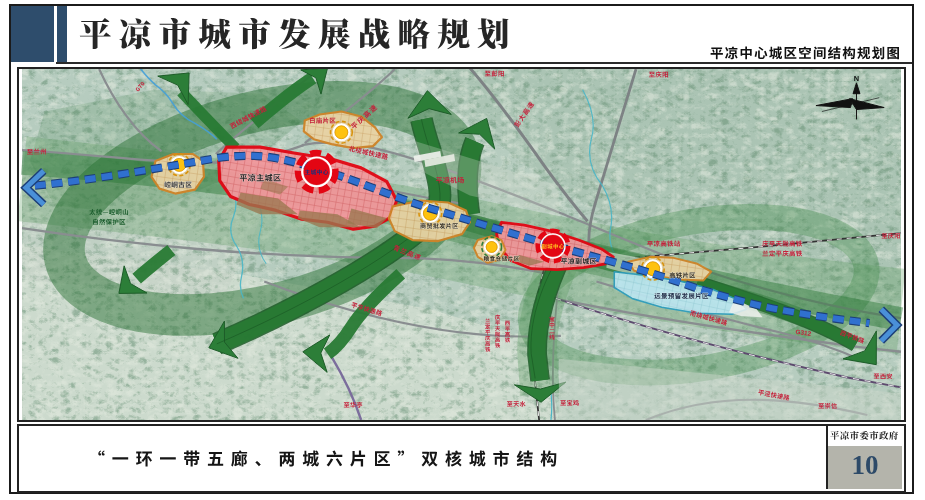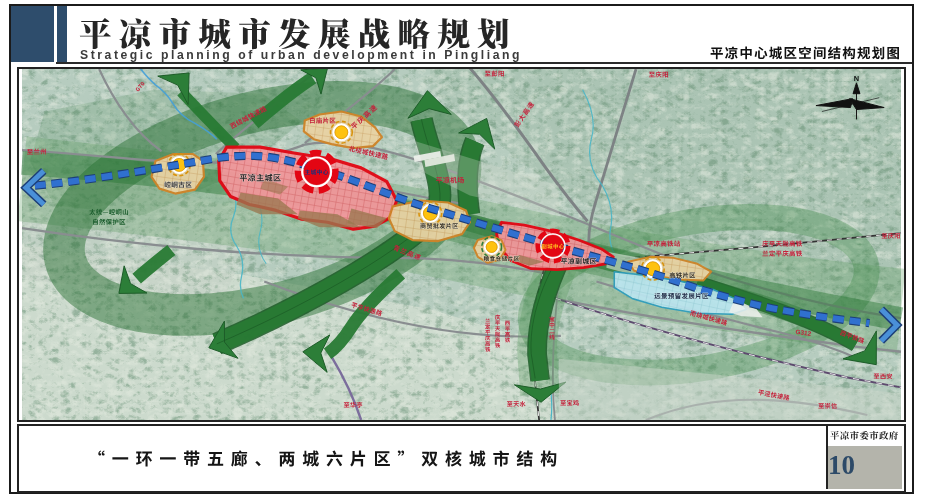--- a/index.html
+++ b/index.html
@@ -13,21 +13,20 @@
 <div class="abs" style="left:11px;top:6px;width:43px;height:56px;background:#2e4d6c;"></div>
 
 <div class="abs" style="left:57px;top:6px;width:10px;height:56px;background:#2e4d6c;"></div>
 
 <svg class="abs" style="left:79px;top:12.5px" width="450" height="40" viewBox="0 -33 450 40">
       <g transform="translate(0.0,0.0)">
         <path d="M5.0 -22.3 4.7 -22.2C5.8 -19.6 6.6 -16.5 6.6 -13.5C10.9 -9.4 15.6 -18.1 5.0 -22.3ZM23.2 -22.5C22.4 -18.9 21.2 -14.7 20.2 -12.1L20.5 -11.9C23.1 -13.8 25.7 -16.6 27.9 -19.7C28.6 -19.6 29.1 -19.9 29.2 -20.3ZM2.1 -24.9 2.4 -24.0H13.7V-10.3H0.8L1.1 -9.4H13.7V3.1H14.6C17.1 3.1 18.5 2.0 18.5 1.8V-9.4H30.8C31.3 -9.4 31.7 -9.5 31.8 -9.9C30.0 -11.3 27.1 -13.5 27.1 -13.5L24.5 -10.3H18.5V-24.0H29.5C30.0 -24.0 30.4 -24.2 30.5 -24.5C28.7 -26.0 25.8 -28.0 25.8 -28.0L23.2 -24.9Z M63.1 -8.2 62.8 -8.0C64.5 -5.9 66.1 -3.0 66.7 -0.2C71.2 3.0 74.8 -5.9 63.1 -8.2ZM56.6 -27.7 56.4 -27.5C57.2 -26.4 57.9 -24.7 57.9 -23.1C61.7 -19.9 66.3 -27.2 56.6 -27.7ZM67.3 -25.6 64.8 -22.3H49.4L49.6 -21.4H70.8C71.3 -21.4 71.7 -21.5 71.8 -21.9C70.1 -23.4 67.3 -25.6 67.3 -25.6ZM41.6 -26.4 41.3 -26.2C42.6 -24.5 43.7 -22.1 44.0 -19.8C48.1 -16.6 52.2 -24.8 41.6 -26.4ZM42.0 -7.0C41.7 -7.0 40.5 -7.0 40.5 -7.0V-6.5C41.2 -6.4 41.8 -6.2 42.2 -5.9C43.0 -5.4 43.1 -2.3 42.4 0.9C42.8 2.1 43.8 2.5 44.6 2.5C46.6 2.5 48.0 1.4 48.1 -0.4C48.2 -3.2 46.6 -4.0 46.5 -5.9C46.4 -6.6 46.7 -7.9 46.9 -8.9C47.2 -10.5 48.9 -16.6 49.9 -19.9L49.4 -20.0C43.9 -8.8 43.9 -8.8 43.1 -7.6C42.7 -7.0 42.6 -7.0 42.0 -7.0ZM57.9 -6.9 52.4 -9.0H52.5C54.8 -9.0 56.1 -9.7 56.1 -9.9V-10.7H57.9ZM51.7 -20.1V-9.0H52.3C51.5 -5.2 49.8 -1.7 48.0 0.6L48.3 0.8C51.7 -0.5 54.7 -2.6 56.9 -6.2C57.3 -6.1 57.7 -6.2 57.9 -6.5V-1.9C57.9 -1.6 57.8 -1.4 57.3 -1.4C56.7 -1.4 53.7 -1.6 53.7 -1.6V-1.2C55.3 -0.9 56.0 -0.4 56.4 0.2C56.8 0.8 57.0 1.8 57.0 3.2C61.7 2.8 62.4 1.0 62.4 -1.8V-10.7H64.0V-9.2H64.9C67.3 -9.2 68.7 -9.9 68.7 -10.1V-17.1C69.4 -17.3 69.7 -17.5 69.9 -17.8L66.0 -20.7L63.9 -18.3H56.4ZM56.1 -11.6V-17.4H64.0V-11.6Z M91.9 -27.9 91.7 -27.7C92.7 -26.5 93.8 -24.7 94.2 -22.9C98.8 -20.1 102.6 -28.5 91.9 -27.9ZM106.8 -25.5 104.3 -22.2H80.5L80.7 -21.3H93.4V-17.0H89.3L84.3 -18.9V-1.5H85.0C87.0 -1.5 89.1 -2.5 89.1 -3.0V-16.1H93.4V3.2H94.3C96.9 3.2 98.3 2.2 98.4 1.9V-16.1H102.6V-6.6C102.6 -6.2 102.4 -6.0 102.0 -6.0C101.2 -6.0 98.8 -6.2 98.8 -6.2V-5.8C100.3 -5.5 100.8 -5.0 101.2 -4.3C101.6 -3.6 101.8 -2.6 101.8 -1.1C106.7 -1.5 107.4 -3.2 107.4 -6.1V-15.3C108.0 -15.5 108.4 -15.8 108.7 -16.0L104.3 -19.3L102.3 -17.0H98.4V-21.3H110.5C111.0 -21.3 111.4 -21.4 111.5 -21.8C109.7 -23.3 106.8 -25.5 106.8 -25.5Z M134.5 -14.0H136.4C136.3 -8.9 136.1 -6.6 135.7 -6.0C135.6 -5.9 135.4 -5.9 135.2 -5.9L133.5 -5.9C134.4 -8.7 134.5 -11.5 134.5 -13.9ZM134.5 -14.9V-19.8H140.6C140.7 -17.9 140.8 -16.2 140.9 -14.4L138.1 -16.8L136.1 -14.9ZM146.3 -17.0C146.0 -15.5 145.6 -14.1 145.2 -12.8C144.8 -15.0 144.7 -17.4 144.7 -19.8H150.3C150.8 -19.8 151.1 -20.0 151.2 -20.3C150.5 -20.9 149.7 -21.6 149.0 -22.1C151.1 -22.8 151.6 -26.4 145.7 -26.3C145.8 -26.5 145.9 -26.6 145.9 -26.8L140.5 -27.3C140.5 -25.1 140.5 -22.8 140.6 -20.7H135.2L130.3 -22.4V-19.8L128.7 -21.5L127.5 -19.3V-25.8C128.4 -26.0 128.6 -26.3 128.7 -26.7L123.1 -27.2V-18.6H120.3L120.6 -17.6H123.1V-8.0L119.8 -7.2L122.0 -2.0C122.4 -2.1 122.8 -2.5 122.9 -3.0C126.1 -5.3 128.4 -7.2 130.1 -8.7C129.6 -4.7 128.5 -0.7 125.5 2.7L125.8 2.9C130.0 0.7 132.2 -2.3 133.3 -5.5C134.1 -5.2 134.6 -4.7 134.9 -4.3C135.2 -3.8 135.3 -2.9 135.3 -2.0C136.6 -2.1 137.7 -2.3 138.5 -2.9C139.9 -4.1 140.2 -6.9 140.3 -13.3C140.6 -13.4 140.8 -13.5 141.0 -13.6C141.3 -11.1 141.8 -8.6 142.4 -6.3C140.4 -2.8 137.8 -0.1 134.5 2.2L134.7 2.7C138.3 1.2 141.2 -0.7 143.5 -3.2C144.0 -2.0 144.6 -0.9 145.2 0.2C146.2 1.8 148.8 3.8 150.9 2.5C151.6 2.0 151.4 0.6 150.5 -1.8L151.2 -7.6L150.9 -7.7C150.3 -6.3 149.6 -4.6 149.1 -3.8C148.7 -3.2 148.6 -3.2 148.2 -3.8C147.5 -4.8 147.0 -5.9 146.5 -7.2C147.8 -9.4 148.9 -11.9 149.9 -14.8C150.8 -14.7 151.1 -14.9 151.2 -15.3ZM146.8 -22.5 145.5 -20.7H144.7C144.7 -22.4 144.7 -24.2 144.7 -25.9L145.1 -26.0C145.8 -25.1 146.5 -23.7 146.8 -22.5ZM127.5 -17.6H130.3V-13.9C130.3 -12.6 130.3 -11.2 130.2 -9.9L127.5 -9.1Z M171.5 -27.9 171.3 -27.7C172.3 -26.5 173.4 -24.7 173.8 -22.9C178.4 -20.1 182.2 -28.5 171.5 -27.9ZM186.4 -25.5 183.9 -22.2H160.1L160.3 -21.3H173.0V-17.0H168.9L163.9 -18.9V-1.5H164.6C166.6 -1.5 168.7 -2.5 168.7 -3.0V-16.1H173.0V3.2H173.9C176.5 3.2 177.9 2.2 178.0 1.9V-16.1H182.2V-6.6C182.2 -6.2 182.0 -6.0 181.6 -6.0C180.8 -6.0 178.4 -6.2 178.4 -6.2V-5.8C179.9 -5.5 180.4 -5.0 180.8 -4.3C181.2 -3.6 181.4 -2.6 181.4 -1.1C186.3 -1.5 187.0 -3.2 187.0 -6.1V-15.3C187.6 -15.5 188.0 -15.8 188.3 -16.0L183.9 -19.3L181.9 -17.0H178.0V-21.3H190.1C190.6 -21.3 191.0 -21.4 191.1 -21.8C189.3 -23.3 186.4 -25.5 186.4 -25.5Z M218.8 -26.8 218.5 -26.6C219.5 -25.0 220.5 -22.8 220.8 -20.6C224.9 -17.4 229.1 -25.2 218.8 -26.8ZM226.4 -21.7 224.0 -18.6H215.0C215.6 -20.9 216.1 -23.4 216.5 -25.9C217.3 -25.9 217.6 -26.3 217.7 -26.8L211.3 -27.7C211.1 -24.8 210.7 -21.7 210.1 -18.6H207.2C207.8 -20.3 208.6 -22.9 209.1 -24.5C210.0 -24.4 210.4 -24.8 210.5 -25.2L204.6 -26.7C204.3 -25.2 203.2 -21.3 202.3 -19.0C201.9 -18.8 201.5 -18.5 201.2 -18.2L205.5 -15.7L207.1 -17.6H209.9C208.4 -10.9 205.5 -4.2 199.8 0.8L200.1 1.1C205.7 -1.7 209.4 -5.7 211.9 -10.4C212.6 -8.3 213.6 -6.2 215.1 -4.2C211.9 -1.2 207.6 1.1 202.5 2.7L202.7 3.1C208.8 2.3 213.6 0.6 217.5 -1.8C219.6 0.1 222.6 1.7 226.5 3.0C226.8 0.3 228.2 -1.0 230.8 -1.5L230.8 -1.9C226.8 -2.6 223.6 -3.5 220.9 -4.5C223.2 -6.6 225.0 -9.1 226.3 -12.0C227.2 -12.0 227.5 -12.2 227.8 -12.5L223.6 -16.4L220.9 -13.9H213.5C214.0 -15.1 214.4 -16.4 214.8 -17.6H229.9C230.4 -17.6 230.8 -17.8 230.8 -18.2C229.2 -19.6 226.4 -21.7 226.4 -21.7ZM213.2 -13.0H221.1C220.2 -10.6 218.9 -8.4 217.2 -6.4C214.9 -7.9 213.3 -9.5 212.4 -11.3Z M248.3 -20.4V-24.6H263.5V-20.4ZM256.4 -18.4 251.1 -18.9V-14.9H248.3L248.3 -16.7V-19.5H263.5V-18.3L258.7 -18.7V-14.9H255.5V-17.7C256.2 -17.8 256.4 -18.1 256.4 -18.4ZM265.6 -17.6 263.6 -14.9H263.1V-17.6C263.7 -17.6 264.0 -17.9 264.0 -18.2H264.3C265.7 -18.2 268.0 -18.9 268.1 -19.1V-23.8C268.7 -24.0 269.2 -24.3 269.4 -24.5L265.2 -27.7L263.2 -25.5H249.0L243.5 -27.3V-16.7C243.5 -10.2 243.2 -2.9 239.5 2.8L239.7 3.0C244.7 -0.1 246.8 -4.4 247.6 -8.7H249.6V-3.3C249.6 -2.7 249.4 -2.3 248.1 -1.6L250.6 3.3C250.8 3.2 251.1 3.1 251.3 2.8C254.4 0.5 256.9 -1.7 258.1 -2.9L258.0 -3.2L254.0 -2.2V-8.7H256.8C258.4 -1.8 261.8 1.1 267.2 3.2C267.7 0.9 269.0 -0.6 270.8 -1.1L270.8 -1.5C267.8 -1.9 264.7 -2.6 262.3 -3.8C264.1 -4.3 265.9 -4.8 267.3 -5.2C268.0 -5.1 268.3 -5.2 268.5 -5.5L264.3 -8.7H269.7C270.2 -8.7 270.6 -8.8 270.7 -9.2C269.2 -10.6 266.6 -12.7 266.6 -12.7L264.3 -9.6H263.1V-14.0H268.2C268.7 -14.0 269.1 -14.1 269.2 -14.5C267.8 -15.8 265.6 -17.6 265.6 -17.6ZM247.8 -9.6C248.1 -11.1 248.2 -12.5 248.3 -14.0H251.1V-9.6ZM260.8 -4.7C259.4 -5.7 258.2 -7.0 257.4 -8.7H263.7C263.0 -7.6 261.9 -6.0 260.8 -4.7ZM258.7 -9.6H255.5V-14.0H258.7Z M291.4 -27.3 285.7 -27.8V-12.6L281.1 -14.3V1.9H281.9C284.2 1.9 285.5 0.9 285.5 0.6V-1.5H290.1V0.5H290.9C292.4 0.5 294.5 -0.5 294.5 -0.8V-11.1C295.0 -11.2 295.4 -11.5 295.5 -11.7L291.7 -14.6L290.2 -13.0V-19.2H295.2C295.7 -19.2 296.0 -19.4 296.1 -19.7L296.3 -16.9L292.1 -16.5L292.5 -15.6L296.4 -16.0C296.9 -12.1 297.7 -8.5 299.3 -5.2C297.4 -2.3 294.9 0.4 291.9 2.5L292.2 2.8C295.6 1.5 298.5 -0.4 300.9 -2.5C301.7 -1.3 302.6 -0.3 303.6 0.7C305.1 2.2 308.2 3.8 310.2 2.1C310.8 1.5 310.6 0.2 309.4 -2.2L310.3 -8.0L310.0 -8.1C309.2 -6.6 308.2 -4.8 307.6 -3.9C307.2 -3.4 307.0 -3.4 306.5 -3.8C305.7 -4.5 305.0 -5.3 304.4 -6.1C306.3 -8.4 307.7 -10.7 308.8 -13.0C309.6 -13.0 309.9 -13.3 310.1 -13.6L304.2 -15.9C303.7 -14.2 303.1 -12.3 302.2 -10.5C301.6 -12.3 301.2 -14.4 301.0 -16.5L308.8 -17.3C309.3 -17.4 309.6 -17.6 309.7 -18.0C308.5 -18.8 306.9 -19.8 306.0 -20.3C308.2 -21.1 308.7 -25.3 301.6 -26.2L301.4 -26.0C302.2 -24.6 303.1 -22.7 303.3 -20.8C303.9 -20.4 304.4 -20.2 304.9 -20.2L303.3 -17.7L300.9 -17.4C300.6 -20.2 300.6 -23.1 300.7 -26.1C301.5 -26.3 301.8 -26.7 301.9 -27.1L295.9 -27.7C295.9 -25.0 295.9 -22.3 296.1 -19.8C294.9 -21.2 292.8 -23.3 292.8 -23.3L290.9 -20.2H290.2V-26.4C291.1 -26.5 291.3 -26.8 291.4 -27.3ZM285.5 -2.4V-11.6H290.1V-2.4Z M337.1 -27.8C336.2 -23.6 334.4 -19.6 332.4 -16.7V-23.4C333.0 -23.5 333.4 -23.8 333.6 -24.0L330.3 -26.7L328.6 -24.8H324.0L320.4 -26.4V-0.6H321.0C322.6 -0.6 323.9 -1.4 323.9 -1.9V-3.4H328.9V-1.5H329.5C330.8 -1.5 332.4 -2.3 332.4 -2.5V-8.7L334.2 -9.4V3.1H334.9C337.0 3.1 338.2 2.4 338.2 2.1V0.3H343.1V2.8H343.8C346.0 2.8 347.3 2.1 347.3 1.9V-7.5C348.0 -7.7 348.3 -7.9 348.6 -8.2L347.0 -9.3L347.8 -9.0C348.0 -11.2 348.9 -12.5 350.7 -13.2L350.8 -13.6C348.0 -14.1 345.5 -14.9 343.5 -16.0C345.1 -17.7 346.4 -19.7 347.4 -21.8C348.2 -21.9 348.5 -22.0 348.7 -22.3L345.1 -25.5L342.8 -23.4H340.1C340.4 -24.0 340.8 -24.6 341.1 -25.3C341.9 -25.3 342.3 -25.5 342.5 -26.0ZM338.2 -0.6V-7.8H343.1V-0.6ZM328.9 -23.9V-14.8H327.8V-23.9ZM324.9 -23.9V-14.8H323.9V-23.9ZM323.9 -13.9H324.9V-4.4H323.9ZM328.9 -13.9V-4.4H327.8V-13.9ZM332.4 -9.5V-15.8C334.3 -16.8 336.0 -18.1 337.4 -19.8C338.0 -18.4 338.6 -17.1 339.3 -15.9C337.4 -13.4 335.1 -11.2 332.4 -9.5ZM342.9 -22.5C342.4 -20.9 341.6 -19.3 340.6 -17.8C339.7 -18.6 338.8 -19.5 338.1 -20.6C338.6 -21.2 339.1 -21.8 339.5 -22.5ZM341.0 -13.6C342.0 -12.4 343.2 -11.4 344.6 -10.6L342.9 -8.7H338.6L335.4 -9.9C337.5 -11.0 339.4 -12.2 341.0 -13.6Z M377.3 -9.1V-24.4H383.6V-11.0L381.9 -11.1C382.3 -14.0 382.3 -17.2 382.4 -20.7C383.2 -20.8 383.5 -21.1 383.6 -21.6L378.3 -22.1C378.3 -10.9 378.9 -3.2 368.2 2.7L368.6 3.2C374.8 1.0 378.2 -1.8 380.1 -5.3V-1.1C380.1 1.3 380.5 2.0 383.3 2.0H385.4C389.3 2.0 390.6 0.9 390.6 -0.5C390.6 -1.2 390.4 -1.7 389.5 -2.0L389.4 -6.4H389.0C388.5 -4.5 388.1 -2.7 387.7 -2.2C387.6 -1.9 387.5 -1.8 387.1 -1.8C386.9 -1.8 386.4 -1.8 385.8 -1.8H384.3C383.6 -1.8 383.6 -1.9 383.6 -2.3V-7.8H384.3C385.8 -7.8 387.9 -8.7 387.9 -9.0V-24.0C388.4 -24.1 388.7 -24.3 388.8 -24.5L385.2 -27.3L383.3 -25.3H377.5L373.1 -27.1V-13.7C371.8 -14.9 369.9 -16.5 369.9 -16.5L368.0 -13.6H367.6C367.7 -14.6 367.7 -15.7 367.7 -16.7V-19.9H372.1C372.6 -19.9 372.9 -20.0 373.0 -20.4C371.8 -21.6 369.6 -23.4 369.6 -23.4L367.7 -20.8V-26.3C368.6 -26.4 368.8 -26.8 368.9 -27.2L363.3 -27.8V-20.8H359.3L359.6 -19.9H363.3V-16.7L363.2 -13.6H358.8L359.0 -12.7H363.2C362.9 -7.2 361.9 -1.7 358.7 2.6L358.9 2.8C363.6 0.1 365.9 -4.2 366.9 -9.0C368.1 -7.2 368.9 -4.9 368.8 -2.8C372.6 0.5 376.5 -7.3 367.2 -10.1C367.3 -11.0 367.4 -11.8 367.5 -12.7H372.6C372.8 -12.7 372.9 -12.7 373.1 -12.8V-7.7H373.7C375.5 -7.7 377.3 -8.6 377.3 -9.1Z M417.2 -25.1V-4.8H418.0C419.7 -4.8 421.5 -5.7 421.5 -6.0V-23.7C422.4 -23.8 422.7 -24.1 422.7 -24.6ZM423.6 -27.4V-2.5C423.6 -2.2 423.5 -2.0 423.0 -2.0C422.2 -2.0 418.6 -2.2 418.6 -2.2V-1.8C420.4 -1.5 421.1 -0.9 421.6 -0.2C422.2 0.5 422.4 1.6 422.5 3.1C427.6 2.6 428.3 0.9 428.3 -2.2V-25.9C429.1 -26.0 429.5 -26.3 429.5 -26.8ZM398.7 -17.5 399.0 -16.7 402.7 -17.1C403.2 -13.0 404.1 -9.1 405.7 -5.7C403.8 -2.7 401.4 -0.3 398.5 1.7L398.7 2.1C402.0 0.8 404.8 -0.9 407.1 -3.1C407.9 -1.8 408.9 -0.5 410.0 0.7C411.3 2.2 414.4 3.9 416.3 2.3C417.0 1.8 416.9 0.5 415.6 -1.9L416.5 -7.7L416.2 -7.8C415.5 -6.4 414.5 -4.5 413.9 -3.7C413.5 -3.1 413.2 -3.1 412.8 -3.6C411.8 -4.5 411.0 -5.6 410.3 -6.7C412.0 -9.0 413.4 -11.8 414.6 -15.1C415.5 -15.1 415.8 -15.3 416.0 -15.7L410.6 -17.7C410.0 -15.1 409.2 -12.9 408.4 -10.9C407.7 -12.9 407.3 -15.2 407.0 -17.6L415.9 -18.6C416.4 -18.7 416.7 -18.9 416.8 -19.2C415.3 -20.3 413.0 -21.7 412.7 -21.9C414.6 -23.0 414.4 -26.7 407.9 -26.4L407.7 -26.2C408.8 -25.3 410.0 -23.6 410.3 -22.0C411.2 -21.5 412.0 -21.6 412.6 -21.9L410.7 -18.9L406.9 -18.5C406.7 -21.0 406.6 -23.7 406.7 -26.3C407.6 -26.4 407.8 -26.8 407.9 -27.2L402.2 -27.8C402.2 -24.4 402.3 -21.1 402.6 -18.0Z" fill="#262626"></path>
       </g>
     </svg>
 
-<div class="abs" style="left:80px;top:48px;width:460px;font-family:'Liberation Sans',sans-serif;font-weight:bold;font-size:12.2px;letter-spacing:2.55px;color:#3b3b3b;white-space:nowrap;">Strategic planning of urban development in Pingliang</div>
 
 <div class="abs" style="left:56px;top:62px;width:856px;height:2px;background:#2b2b2b;"></div>
 
 <svg class="abs" style="left:710px;top:44.5px" width="200" height="18" viewBox="0 -13 200 18">
       <g transform="translate(0.0,0.0)">
         <path d="M2.1 -8.2C2.6 -7.2 3.0 -6.1 3.1 -5.3L4.7 -5.8C4.6 -6.6 4.1 -7.7 3.6 -8.6ZM9.8 -8.6C9.6 -7.7 9.1 -6.6 8.7 -5.8L10.1 -5.4C10.5 -6.1 11.1 -7.2 11.6 -8.2ZM0.6 -4.9V-3.3H5.9V1.2H7.6V-3.3H12.9V-4.9H7.6V-9.0H12.1V-10.6H1.3V-9.0H5.9V-4.9Z M20.9 -6.4H24.9V-5.1H20.9ZM19.7 -3.2C19.2 -2.2 18.5 -1.1 17.9 -0.4C18.3 -0.2 18.9 0.3 19.2 0.6C19.8 -0.3 20.7 -1.6 21.2 -2.8ZM24.6 -2.7C25.1 -1.7 25.8 -0.4 26.1 0.4L27.6 -0.3C27.2 -1.1 26.6 -2.3 26.0 -3.3ZM15.2 -10.2C15.8 -9.1 16.5 -7.5 16.8 -6.5L18.3 -7.4C18.0 -8.4 17.2 -9.9 16.5 -11.0ZM15.0 -0.1 16.6 0.5C17.2 -0.9 17.9 -2.6 18.4 -4.3L17.0 -5.0C16.4 -3.2 15.6 -1.3 15.0 -0.1ZM21.8 -11.1 22.2 -10.0H18.6V-8.5H27.4V-10.0H24.1C23.9 -10.5 23.6 -11.1 23.4 -11.5ZM19.4 -7.7V-3.7H22.2V-0.5C22.2 -0.3 22.1 -0.3 21.9 -0.3C21.7 -0.3 20.9 -0.3 20.3 -0.3C20.5 0.1 20.8 0.7 20.9 1.2C21.8 1.2 22.6 1.2 23.2 0.9C23.7 0.7 23.9 0.3 23.9 -0.5V-3.7H26.6V-7.7Z M35.3 -11.5V-9.1H30.6V-2.3H32.2V-3.0H35.3V1.2H37.0V-3.0H40.0V-2.3H41.7V-9.1H37.0V-11.5ZM32.2 -4.6V-7.5H35.3V-4.6ZM40.0 -4.6H37.0V-7.5H40.0Z M48.1 -7.6V-1.3C48.1 0.4 48.6 0.9 50.3 0.9C50.7 0.9 52.2 0.9 52.6 0.9C54.3 0.9 54.7 0.1 54.9 -2.4C54.4 -2.5 53.7 -2.8 53.4 -3.1C53.3 -1.0 53.1 -0.6 52.5 -0.6C52.1 -0.6 50.8 -0.6 50.5 -0.6C49.9 -0.6 49.8 -0.7 49.8 -1.3V-7.6ZM45.6 -6.8C45.5 -5.0 45.1 -3.0 44.6 -1.5L46.2 -0.9C46.7 -2.4 47.0 -4.8 47.2 -6.5ZM54.0 -6.6C54.8 -5.0 55.5 -2.9 55.7 -1.5L57.3 -2.2C57.0 -3.6 56.3 -5.6 55.6 -7.2ZM48.5 -10.2C49.8 -9.3 51.5 -8.0 52.2 -7.2L53.4 -8.5C52.6 -9.3 50.9 -10.5 49.6 -11.3Z M70.3 -6.8C70.1 -5.9 69.8 -5.0 69.5 -4.2C69.3 -5.4 69.2 -6.7 69.2 -8.1H71.7V-9.6H71.0L71.6 -9.9C71.3 -10.4 70.8 -11.1 70.3 -11.5L69.2 -10.9C69.5 -10.5 69.9 -10.0 70.2 -9.6H69.1C69.1 -10.2 69.1 -10.9 69.1 -11.5H67.6L67.6 -9.6H63.5V-5.1C63.5 -4.3 63.5 -3.3 63.3 -2.4L63.1 -3.4L62.1 -3.0V-6.8H63.1V-8.2H62.1V-11.3H60.6V-8.2H59.4V-6.8H60.6V-2.5C60.1 -2.3 59.6 -2.2 59.2 -2.0L59.7 -0.4C60.7 -0.8 62.0 -1.4 63.2 -1.9C63.0 -1.1 62.7 -0.4 62.1 0.3C62.4 0.5 63.1 1.0 63.3 1.3C64.1 0.3 64.6 -1.0 64.8 -2.3C65.0 -1.9 65.1 -1.4 65.1 -1.0C65.6 -1.0 66.0 -1.0 66.3 -1.0C66.6 -1.1 66.8 -1.2 67.1 -1.5C67.3 -1.9 67.4 -3.1 67.4 -6.1C67.4 -6.3 67.4 -6.7 67.4 -6.7H65.0V-8.1H67.7C67.8 -5.9 68.0 -3.8 68.3 -2.1C67.6 -1.2 66.8 -0.4 65.8 0.1C66.1 0.4 66.7 1.0 66.9 1.2C67.6 0.8 68.2 0.2 68.8 -0.5C69.2 0.5 69.7 1.1 70.4 1.1C71.4 1.1 71.9 0.5 72.1 -1.6C71.7 -1.8 71.2 -2.1 70.9 -2.5C70.9 -1.1 70.8 -0.4 70.6 -0.4C70.3 -0.4 70.1 -1.0 69.9 -1.9C70.7 -3.2 71.3 -4.7 71.7 -6.5ZM65.0 -5.4H66.1C66.1 -3.4 66.0 -2.6 65.9 -2.4C65.8 -2.3 65.7 -2.3 65.6 -2.3C65.4 -2.3 65.2 -2.3 64.8 -2.3C65.0 -3.3 65.0 -4.3 65.0 -5.1Z M86.1 -10.9H74.6V0.8H86.4V-0.7H76.2V-9.3H86.1ZM77.1 -7.5C78.0 -6.8 79.0 -5.9 80.0 -5.0C78.9 -4.1 77.7 -3.2 76.5 -2.6C76.8 -2.3 77.5 -1.6 77.7 -1.3C78.9 -2.0 80.1 -3.0 81.2 -4.0C82.3 -3.0 83.3 -2.1 83.9 -1.3L85.2 -2.5C84.5 -3.3 83.4 -4.2 82.3 -5.2C83.2 -6.1 84.0 -7.2 84.7 -8.3L83.2 -8.9C82.6 -7.9 81.9 -7.0 81.1 -6.2C80.1 -7.0 79.1 -7.8 78.2 -8.5Z M95.5 -6.9C96.8 -6.2 98.8 -5.2 99.7 -4.6L100.8 -5.9C99.8 -6.5 97.8 -7.4 96.5 -8.0ZM93.3 -8.0C92.1 -7.1 90.6 -6.3 89.1 -5.9L90.0 -4.4L90.8 -4.7V-3.4H94.0V-0.7H89.1V0.8H100.8V-0.7H95.8V-3.4H99.2V-4.8H90.9C92.2 -5.4 93.5 -6.2 94.4 -7.0ZM93.6 -11.1C93.8 -10.8 94.0 -10.3 94.1 -9.9H89.0V-6.6H90.6V-8.5H99.2V-6.9H100.9V-9.9H96.1C95.9 -10.4 95.6 -11.1 95.4 -11.6Z M103.9 -8.2V1.2H105.5V-8.2ZM104.0 -10.6C104.7 -9.9 105.4 -9.1 105.6 -8.5L107.0 -9.3C106.7 -9.9 106.0 -10.8 105.3 -11.4ZM108.4 -3.8H111.0V-2.5H108.4ZM108.4 -6.4H111.0V-5.1H108.4ZM106.9 -7.7V-1.2H112.5V-7.7ZM107.5 -10.8V-9.3H113.9V-0.5C113.9 -0.4 113.8 -0.3 113.7 -0.3C113.5 -0.3 113.0 -0.3 112.6 -0.3C112.8 0.1 113.0 0.7 113.0 1.1C113.9 1.1 114.5 1.1 115.0 0.9C115.4 0.6 115.6 0.2 115.6 -0.5V-10.8Z M118.0 -1.0 118.2 0.7C119.7 0.4 121.5 0.0 123.3 -0.4L123.2 -1.9C121.3 -1.6 119.3 -1.2 118.0 -1.0ZM118.4 -5.7C118.6 -5.8 118.9 -5.8 120.2 -6.0C119.7 -5.4 119.3 -4.9 119.1 -4.7C118.6 -4.2 118.3 -3.9 118.0 -3.8C118.1 -3.4 118.4 -2.6 118.5 -2.3C118.9 -2.5 119.5 -2.7 123.2 -3.3C123.1 -3.7 123.1 -4.3 123.1 -4.7L120.7 -4.4C121.7 -5.4 122.6 -6.7 123.4 -7.9L122.0 -8.8C121.7 -8.4 121.4 -7.9 121.2 -7.4L120.0 -7.3C120.8 -8.4 121.5 -9.6 122.0 -10.8L120.4 -11.5C119.9 -10.0 119.0 -8.4 118.7 -8.0C118.4 -7.6 118.1 -7.3 117.8 -7.2C118.0 -6.8 118.3 -6.0 118.4 -5.7ZM126.0 -11.5V-9.8H123.1V-8.3H126.0V-6.8H123.5V-5.2H130.2V-6.8H127.7V-8.3H130.5V-9.8H127.7V-11.5ZM123.8 -4.2V1.2H125.4V0.6H128.3V1.1H129.9V-4.2ZM125.4 -0.8V-2.8H128.3V-0.8Z M134.6 -11.5V-9.0H132.8V-7.5H134.5C134.1 -5.8 133.4 -3.9 132.6 -2.9C132.8 -2.4 133.2 -1.7 133.3 -1.2C133.8 -1.9 134.2 -2.9 134.6 -4.0V1.2H136.2V-5.0C136.5 -4.4 136.7 -3.8 136.9 -3.4L137.9 -4.5C137.6 -4.9 136.5 -6.6 136.2 -7.0V-7.5H137.4C137.2 -7.2 137.1 -7.0 136.9 -6.8C137.3 -6.6 137.9 -6.1 138.2 -5.8C138.6 -6.3 139.1 -7.0 139.4 -7.8H143.5C143.3 -3.0 143.1 -1.0 142.8 -0.6C142.6 -0.4 142.5 -0.4 142.2 -0.4C141.9 -0.4 141.3 -0.4 140.6 -0.4C140.9 0.0 141.1 0.7 141.1 1.2C141.9 1.2 142.6 1.2 143.0 1.1C143.5 1.1 143.9 0.9 144.2 0.4C144.7 -0.3 144.9 -2.5 145.1 -8.6C145.1 -8.8 145.1 -9.3 145.1 -9.3H140.1C140.3 -9.9 140.5 -10.5 140.7 -11.1L139.1 -11.5C138.8 -10.1 138.2 -8.7 137.5 -7.6V-9.0H136.2V-11.5ZM140.5 -4.8 141.0 -3.6 139.5 -3.4C140.1 -4.4 140.6 -5.6 141.0 -6.8L139.5 -7.2C139.1 -5.7 138.4 -4.1 138.2 -3.7C138.0 -3.3 137.8 -3.0 137.5 -2.9C137.7 -2.5 137.9 -1.8 138.0 -1.5C138.3 -1.7 138.8 -1.9 141.4 -2.4C141.5 -2.1 141.6 -1.8 141.6 -1.6L142.9 -2.1C142.7 -2.9 142.2 -4.2 141.7 -5.2Z M153.3 -10.9V-3.7H154.8V-9.5H157.9V-3.7H159.5V-10.9ZM149.5 -11.3V-9.4H147.7V-7.9H149.5V-7.0L149.5 -6.3H147.5V-4.7H149.4C149.2 -3.1 148.7 -1.3 147.3 -0.0C147.7 0.2 148.3 0.8 148.5 1.1C149.6 0.0 150.2 -1.4 150.6 -2.8C151.1 -2.1 151.7 -1.4 152.0 -0.8L153.1 -2.0C152.7 -2.4 151.4 -4.0 150.9 -4.5L150.9 -4.7H152.8V-6.3H151.0L151.0 -7.0V-7.9H152.7V-9.4H151.0V-11.3ZM155.6 -8.6V-6.5C155.6 -4.4 155.2 -1.8 151.8 0.0C152.1 0.3 152.6 0.9 152.8 1.2C154.3 0.4 155.3 -0.7 156.0 -1.8V-0.6C156.0 0.6 156.4 0.9 157.5 0.9H158.4C159.8 0.9 160.0 0.3 160.1 -1.8C159.8 -1.8 159.2 -2.1 158.9 -2.3C158.8 -0.7 158.7 -0.3 158.4 -0.3H157.8C157.5 -0.3 157.4 -0.4 157.4 -0.8V-4.1H156.9C157.1 -4.9 157.1 -5.8 157.1 -6.5V-8.6Z M170.1 -10.0V-2.6H171.6V-10.0ZM172.6 -11.3V-0.7C172.6 -0.4 172.6 -0.4 172.3 -0.4C172.1 -0.4 171.3 -0.4 170.6 -0.4C170.8 0.1 171.0 0.8 171.1 1.2C172.2 1.2 173.0 1.2 173.5 0.9C174.1 0.6 174.2 0.2 174.2 -0.7V-11.3ZM165.7 -10.5C166.4 -9.9 167.2 -9.1 167.5 -8.6L168.7 -9.5C168.3 -10.1 167.4 -10.8 166.8 -11.4ZM167.5 -6.5C167.1 -5.5 166.7 -4.7 166.1 -3.9C165.9 -4.7 165.8 -5.6 165.6 -6.5L169.6 -7.0L169.5 -8.5L165.5 -8.1C165.4 -9.2 165.3 -10.3 165.4 -11.4H163.7C163.7 -10.3 163.8 -9.1 163.9 -7.9L162.1 -7.7L162.2 -6.2L164.0 -6.4C164.2 -4.9 164.5 -3.6 164.8 -2.4C164.0 -1.6 163.1 -0.9 162.1 -0.4C162.4 -0.1 163.0 0.6 163.2 0.9C164.0 0.4 164.7 -0.2 165.4 -0.8C166.0 0.4 166.8 1.1 167.8 1.1C169.0 1.1 169.5 0.5 169.7 -1.8C169.3 -2.0 168.8 -2.4 168.4 -2.7C168.3 -1.1 168.2 -0.5 167.9 -0.5C167.5 -0.5 167.0 -1.1 166.6 -2.1C167.6 -3.3 168.4 -4.6 169.0 -6.0Z M177.4 -10.9V1.2H178.9V0.7H187.3V1.2H189.0V-10.9ZM180.0 -1.9C181.8 -1.7 184.0 -1.2 185.4 -0.7H178.9V-4.7C179.2 -4.4 179.4 -3.9 179.5 -3.6C180.2 -3.8 181.0 -4.0 181.7 -4.3L181.2 -3.6C182.4 -3.4 183.8 -2.9 184.6 -2.5L185.3 -3.5C184.5 -3.8 183.2 -4.2 182.1 -4.5C182.5 -4.6 182.9 -4.8 183.2 -5.0C184.3 -4.5 185.4 -4.0 186.6 -3.8C186.8 -4.1 187.1 -4.5 187.3 -4.8V-0.7H185.6L186.2 -1.8C184.9 -2.2 182.6 -2.7 180.7 -2.9ZM181.9 -9.5C181.2 -8.5 180.1 -7.5 179.0 -6.9C179.3 -6.7 179.8 -6.2 180.0 -6.0C180.3 -6.1 180.6 -6.3 180.9 -6.6C181.2 -6.3 181.5 -6.0 181.8 -5.8C180.9 -5.4 179.9 -5.1 178.9 -5.0V-9.5ZM182.0 -9.5H187.3V-5.0C186.4 -5.2 185.4 -5.5 184.6 -5.8C185.5 -6.4 186.3 -7.2 186.8 -8.0L185.9 -8.5L185.7 -8.5H182.7C182.9 -8.7 183.1 -8.9 183.2 -9.1ZM183.2 -6.4C182.7 -6.7 182.3 -7.0 181.9 -7.3H184.5C184.1 -7.0 183.7 -6.7 183.2 -6.4Z" fill="#111"></path>
       </g>
     </svg>
 
 <svg class="abs" style="left:17px;top:67px;border:2px solid #222;box-sizing:border-box" width="889" height="355" viewBox="17 67 889 355">
@@ -450,13 +449,13 @@
 <div class="abs" style="left:826px;top:424px;width:76px;height:65px;border-left:2px solid #222;"></div>
 
 <svg class="abs" style="left:830px;top:429px" width="72" height="13" viewBox="0 -10 72 13">
       <g transform="translate(0.0,0.0)">
         <path d="M1.6 -6.4 1.5 -6.4C1.8 -5.6 2.2 -4.7 2.2 -3.9C3.2 -2.9 4.3 -5.1 1.6 -6.4ZM6.8 -6.4C6.6 -5.4 6.2 -4.3 5.8 -3.6L6.0 -3.5C6.6 -4.0 7.3 -4.9 7.9 -5.7C8.1 -5.7 8.3 -5.8 8.3 -5.9ZM0.7 -7.2 0.8 -6.9H4.1V-3.0H0.3L0.4 -2.7H4.1V0.8H4.3C4.9 0.8 5.2 0.6 5.2 0.5V-2.7H8.9C9.0 -2.7 9.1 -2.8 9.1 -2.9C8.7 -3.3 7.9 -3.8 7.9 -3.8L7.3 -3.0H5.2V-6.9H8.5C8.6 -6.9 8.7 -7.0 8.7 -7.1C8.3 -7.5 7.5 -8.0 7.5 -8.0L6.9 -7.2Z M16.6 -2.3 16.5 -2.2C17.0 -1.7 17.6 -0.8 17.8 -0.0C18.9 0.7 19.7 -1.5 16.6 -2.3ZM15.0 -2.0 13.6 -2.5C13.3 -1.4 12.8 -0.5 12.2 0.1L12.3 0.2C13.2 -0.2 14.0 -0.8 14.6 -1.8C14.8 -1.8 14.9 -1.8 15.0 -2.0ZM14.8 -8.0 14.7 -7.9C14.9 -7.6 15.2 -7.1 15.2 -6.6C16.1 -5.9 17.2 -7.7 14.8 -8.0ZM17.9 -7.3 17.2 -6.4H12.6L12.6 -6.2H18.7C18.9 -6.2 19.0 -6.2 19.0 -6.3C18.6 -6.7 17.9 -7.3 17.9 -7.3ZM10.4 -7.6 10.3 -7.5C10.7 -7.1 11.1 -6.4 11.2 -5.7C12.2 -4.9 13.1 -7.0 10.4 -7.6ZM10.5 -2.0C10.4 -2.0 10.1 -2.0 10.1 -2.0V-1.9C10.3 -1.8 10.4 -1.8 10.6 -1.7C10.8 -1.6 10.8 -0.7 10.6 0.2C10.7 0.5 11.0 0.7 11.2 0.7C11.6 0.7 12.0 0.4 12.0 -0.1C12.0 -0.9 11.6 -1.2 11.6 -1.7C11.6 -1.9 11.7 -2.2 11.7 -2.5C11.9 -2.9 12.4 -4.7 12.8 -5.7L12.6 -5.7C11.0 -2.5 11.0 -2.5 10.8 -2.2C10.7 -2.0 10.7 -2.0 10.5 -2.0ZM13.3 -5.7V-2.5H13.5C14.0 -2.5 14.3 -2.7 14.3 -2.8V-3.0H15.1V-0.4C15.1 -0.3 15.1 -0.3 15.0 -0.3C14.8 -0.3 13.9 -0.3 13.9 -0.3V-0.2C14.4 -0.1 14.6 0.0 14.7 0.1C14.8 0.3 14.8 0.5 14.9 0.9C16.0 0.8 16.2 0.3 16.2 -0.4V-3.0H17.0V-2.6H17.2C17.7 -2.6 18.1 -2.8 18.1 -2.8V-5.0C18.3 -5.0 18.4 -5.0 18.4 -5.1L17.4 -5.9L16.9 -5.3H14.4ZM14.3 -3.3V-5.0H17.0V-3.3Z M23.2 -8.0 23.2 -7.9C23.5 -7.6 23.9 -7.1 24.0 -6.6C25.1 -5.9 26.0 -8.0 23.2 -8.0ZM27.6 -7.2 26.9 -6.4H19.9L20.0 -6.1H23.7V-4.9H22.3L21.1 -5.3V-0.5H21.2C21.7 -0.5 22.2 -0.7 22.2 -0.8V-4.6H23.7V0.9H23.9C24.5 0.9 24.9 0.6 24.9 0.5V-4.6H26.4V-1.7C26.4 -1.6 26.4 -1.6 26.2 -1.6C26.0 -1.6 25.2 -1.6 25.2 -1.6V-1.5C25.7 -1.4 25.8 -1.3 26.0 -1.1C26.1 -1.0 26.1 -0.7 26.1 -0.4C27.4 -0.5 27.5 -0.9 27.5 -1.6V-4.4C27.7 -4.5 27.9 -4.5 27.9 -4.6L26.8 -5.4L26.3 -4.9H24.9V-6.1H28.5C28.6 -6.1 28.7 -6.2 28.7 -6.3C28.3 -6.7 27.6 -7.2 27.6 -7.2Z M37.4 -3.3 36.9 -2.6H33.7L34.0 -3.0C34.3 -3.0 34.4 -3.1 34.5 -3.2L33.6 -3.5H33.7C34.3 -3.5 34.6 -3.7 34.6 -3.8V-5.6H34.7C35.3 -4.5 36.4 -3.8 37.8 -3.3C37.9 -3.9 38.2 -4.2 38.6 -4.3L38.6 -4.4C37.3 -4.5 35.8 -5.0 35.0 -5.6H38.1C38.2 -5.6 38.3 -5.6 38.3 -5.7C37.9 -6.1 37.3 -6.6 37.3 -6.6L36.7 -5.9H34.6V-6.8C35.4 -6.9 36.1 -6.9 36.6 -7.0C36.9 -6.9 37.1 -6.9 37.2 -7.0L36.3 -8.0C35.0 -7.6 32.4 -7.1 30.5 -6.8L30.6 -6.7C31.5 -6.7 32.5 -6.7 33.5 -6.7V-5.9H29.9L30.0 -5.6H32.6C32.0 -4.7 30.9 -3.8 29.7 -3.3L29.8 -3.1C31.3 -3.6 32.6 -4.2 33.5 -5.1V-3.5L33.0 -3.7C32.8 -3.4 32.6 -3.0 32.3 -2.6H29.9L29.9 -2.3H32.1C31.8 -1.8 31.5 -1.3 31.3 -1.1C32.2 -0.9 33.0 -0.7 33.7 -0.5C32.8 0.1 31.5 0.4 29.7 0.7L29.7 0.8C32.1 0.7 33.7 0.4 34.7 -0.2C35.6 0.1 36.3 0.4 36.8 0.7C37.8 1.2 39.1 -0.2 35.7 -0.9C36.1 -1.3 36.4 -1.7 36.6 -2.3H38.2C38.4 -2.3 38.5 -2.3 38.5 -2.4C38.1 -2.8 37.4 -3.3 37.4 -3.3ZM32.6 -1.2C32.9 -1.5 33.2 -1.9 33.5 -2.3H35.3C35.1 -1.8 34.8 -1.4 34.5 -1.0C33.9 -1.1 33.3 -1.2 32.6 -1.2Z M42.8 -8.0 42.8 -7.9C43.1 -7.6 43.5 -7.1 43.6 -6.6C44.7 -5.9 45.6 -8.0 42.8 -8.0ZM47.2 -7.2 46.5 -6.4H39.5L39.6 -6.1H43.3V-4.9H41.9L40.7 -5.3V-0.5H40.8C41.3 -0.5 41.8 -0.7 41.8 -0.8V-4.6H43.3V0.9H43.5C44.1 0.9 44.5 0.6 44.5 0.5V-4.6H46.0V-1.7C46.0 -1.6 46.0 -1.6 45.8 -1.6C45.6 -1.6 44.8 -1.6 44.8 -1.6V-1.5C45.3 -1.4 45.4 -1.3 45.6 -1.1C45.7 -1.0 45.7 -0.7 45.7 -0.4C47.0 -0.5 47.1 -0.9 47.1 -1.6V-4.4C47.3 -4.5 47.5 -4.5 47.5 -4.6L46.4 -5.4L45.9 -4.9H44.5V-6.1H48.1C48.2 -6.1 48.3 -6.2 48.3 -6.3C47.9 -6.7 47.2 -7.2 47.2 -7.2Z M54.4 -8.0C54.3 -6.8 54.0 -5.5 53.6 -4.5L53.0 -5.1L52.5 -4.4H52.3V-6.7H53.8C53.9 -6.7 54.0 -6.8 54.1 -6.9C53.7 -7.2 53.0 -7.7 53.0 -7.7L52.4 -7.0H49.4L49.4 -6.7H51.3V-1.3L50.7 -1.1V-5.1C50.9 -5.1 50.9 -5.2 50.9 -5.3L49.8 -5.4V-0.9L49.2 -0.8L49.8 0.4C49.9 0.4 49.9 0.3 50.0 0.2C51.9 -0.7 53.2 -1.3 54.1 -1.8L54.1 -1.9L52.3 -1.5V-4.1H53.5C53.4 -3.9 53.3 -3.7 53.2 -3.5L53.3 -3.4C53.7 -3.7 54.0 -4.1 54.3 -4.5C54.5 -3.6 54.7 -2.7 55.1 -1.9C54.4 -0.8 53.5 0.0 52.1 0.7L52.1 0.8C53.6 0.4 54.7 -0.2 55.5 -1.0C55.9 -0.3 56.5 0.3 57.2 0.8C57.4 0.3 57.7 0.0 58.2 -0.1L58.2 -0.2C57.3 -0.6 56.6 -1.1 56.0 -1.7C56.8 -2.8 57.2 -4.1 57.4 -5.5H58.0C58.1 -5.5 58.2 -5.6 58.2 -5.7C57.8 -6.1 57.2 -6.6 57.2 -6.6L56.6 -5.8H55.1C55.3 -6.3 55.5 -6.8 55.6 -7.4C55.8 -7.4 56.0 -7.5 56.0 -7.6ZM55.4 -2.6C55.0 -3.2 54.7 -4.0 54.5 -4.8C54.6 -5.0 54.8 -5.3 54.9 -5.5H56.1C56.0 -4.5 55.8 -3.5 55.4 -2.6Z M63.5 -3.6 63.5 -3.6C63.7 -3.0 64.0 -2.3 64.0 -1.7C64.9 -0.9 65.9 -2.7 63.5 -3.6ZM66.9 -7.3 66.3 -6.5H64.3C64.9 -6.8 64.8 -7.9 62.9 -8.0L62.8 -7.9C63.1 -7.6 63.5 -7.1 63.6 -6.6L63.7 -6.5H61.2L59.9 -6.9V-4.1C59.9 -2.5 59.9 -0.6 59.1 0.8L59.2 0.9C60.9 -0.5 61.0 -2.5 61.0 -4.1V-6.2H67.7C67.8 -6.2 67.9 -6.3 67.9 -6.4C67.6 -6.7 66.9 -7.3 66.9 -7.3ZM63.6 -5.7 62.3 -6.2C62.1 -5.2 61.6 -3.7 61.0 -2.6L61.1 -2.5C61.3 -2.7 61.5 -2.9 61.7 -3.1V0.8H61.9C62.3 0.8 62.7 0.6 62.7 0.6V-3.9C62.9 -3.9 63.0 -4.0 63.0 -4.1L62.5 -4.2C62.8 -4.7 63.1 -5.2 63.3 -5.5C63.5 -5.5 63.6 -5.6 63.6 -5.7ZM67.1 -5.1 66.6 -4.3H66.6V-5.7C66.8 -5.8 66.9 -5.8 66.9 -6.0L65.5 -6.1V-4.3H63.2L63.2 -4.0H65.5V-0.5C65.5 -0.4 65.4 -0.4 65.3 -0.4C65.1 -0.4 64.0 -0.4 64.0 -0.4V-0.3C64.5 -0.2 64.7 -0.1 64.9 0.1C65.0 0.2 65.1 0.5 65.1 0.8C66.4 0.7 66.6 0.3 66.6 -0.5V-4.0H67.7C67.8 -4.0 67.9 -4.1 67.9 -4.2C67.6 -4.5 67.1 -5.1 67.1 -5.1Z" fill="#222"></path>
       </g>
     </svg>
 
 <div class="abs" style="left:828px;top:446px;width:74px;height:43px;background:#b4b4ab;"></div>
 
-<div class="abs" style="left:828px;top:450px;width:74px;font-family:'Liberation Serif',serif;font-weight:bold;font-size:27px;color:#2d4a68;">10</div>
+<div class="abs" style="left:828px;top:450px;width:74px;text-align:center;font-family:'Liberation Serif',serif;font-weight:bold;font-size:27px;color:#2d4a68;">10</div>
 </div>
 </body></html>

